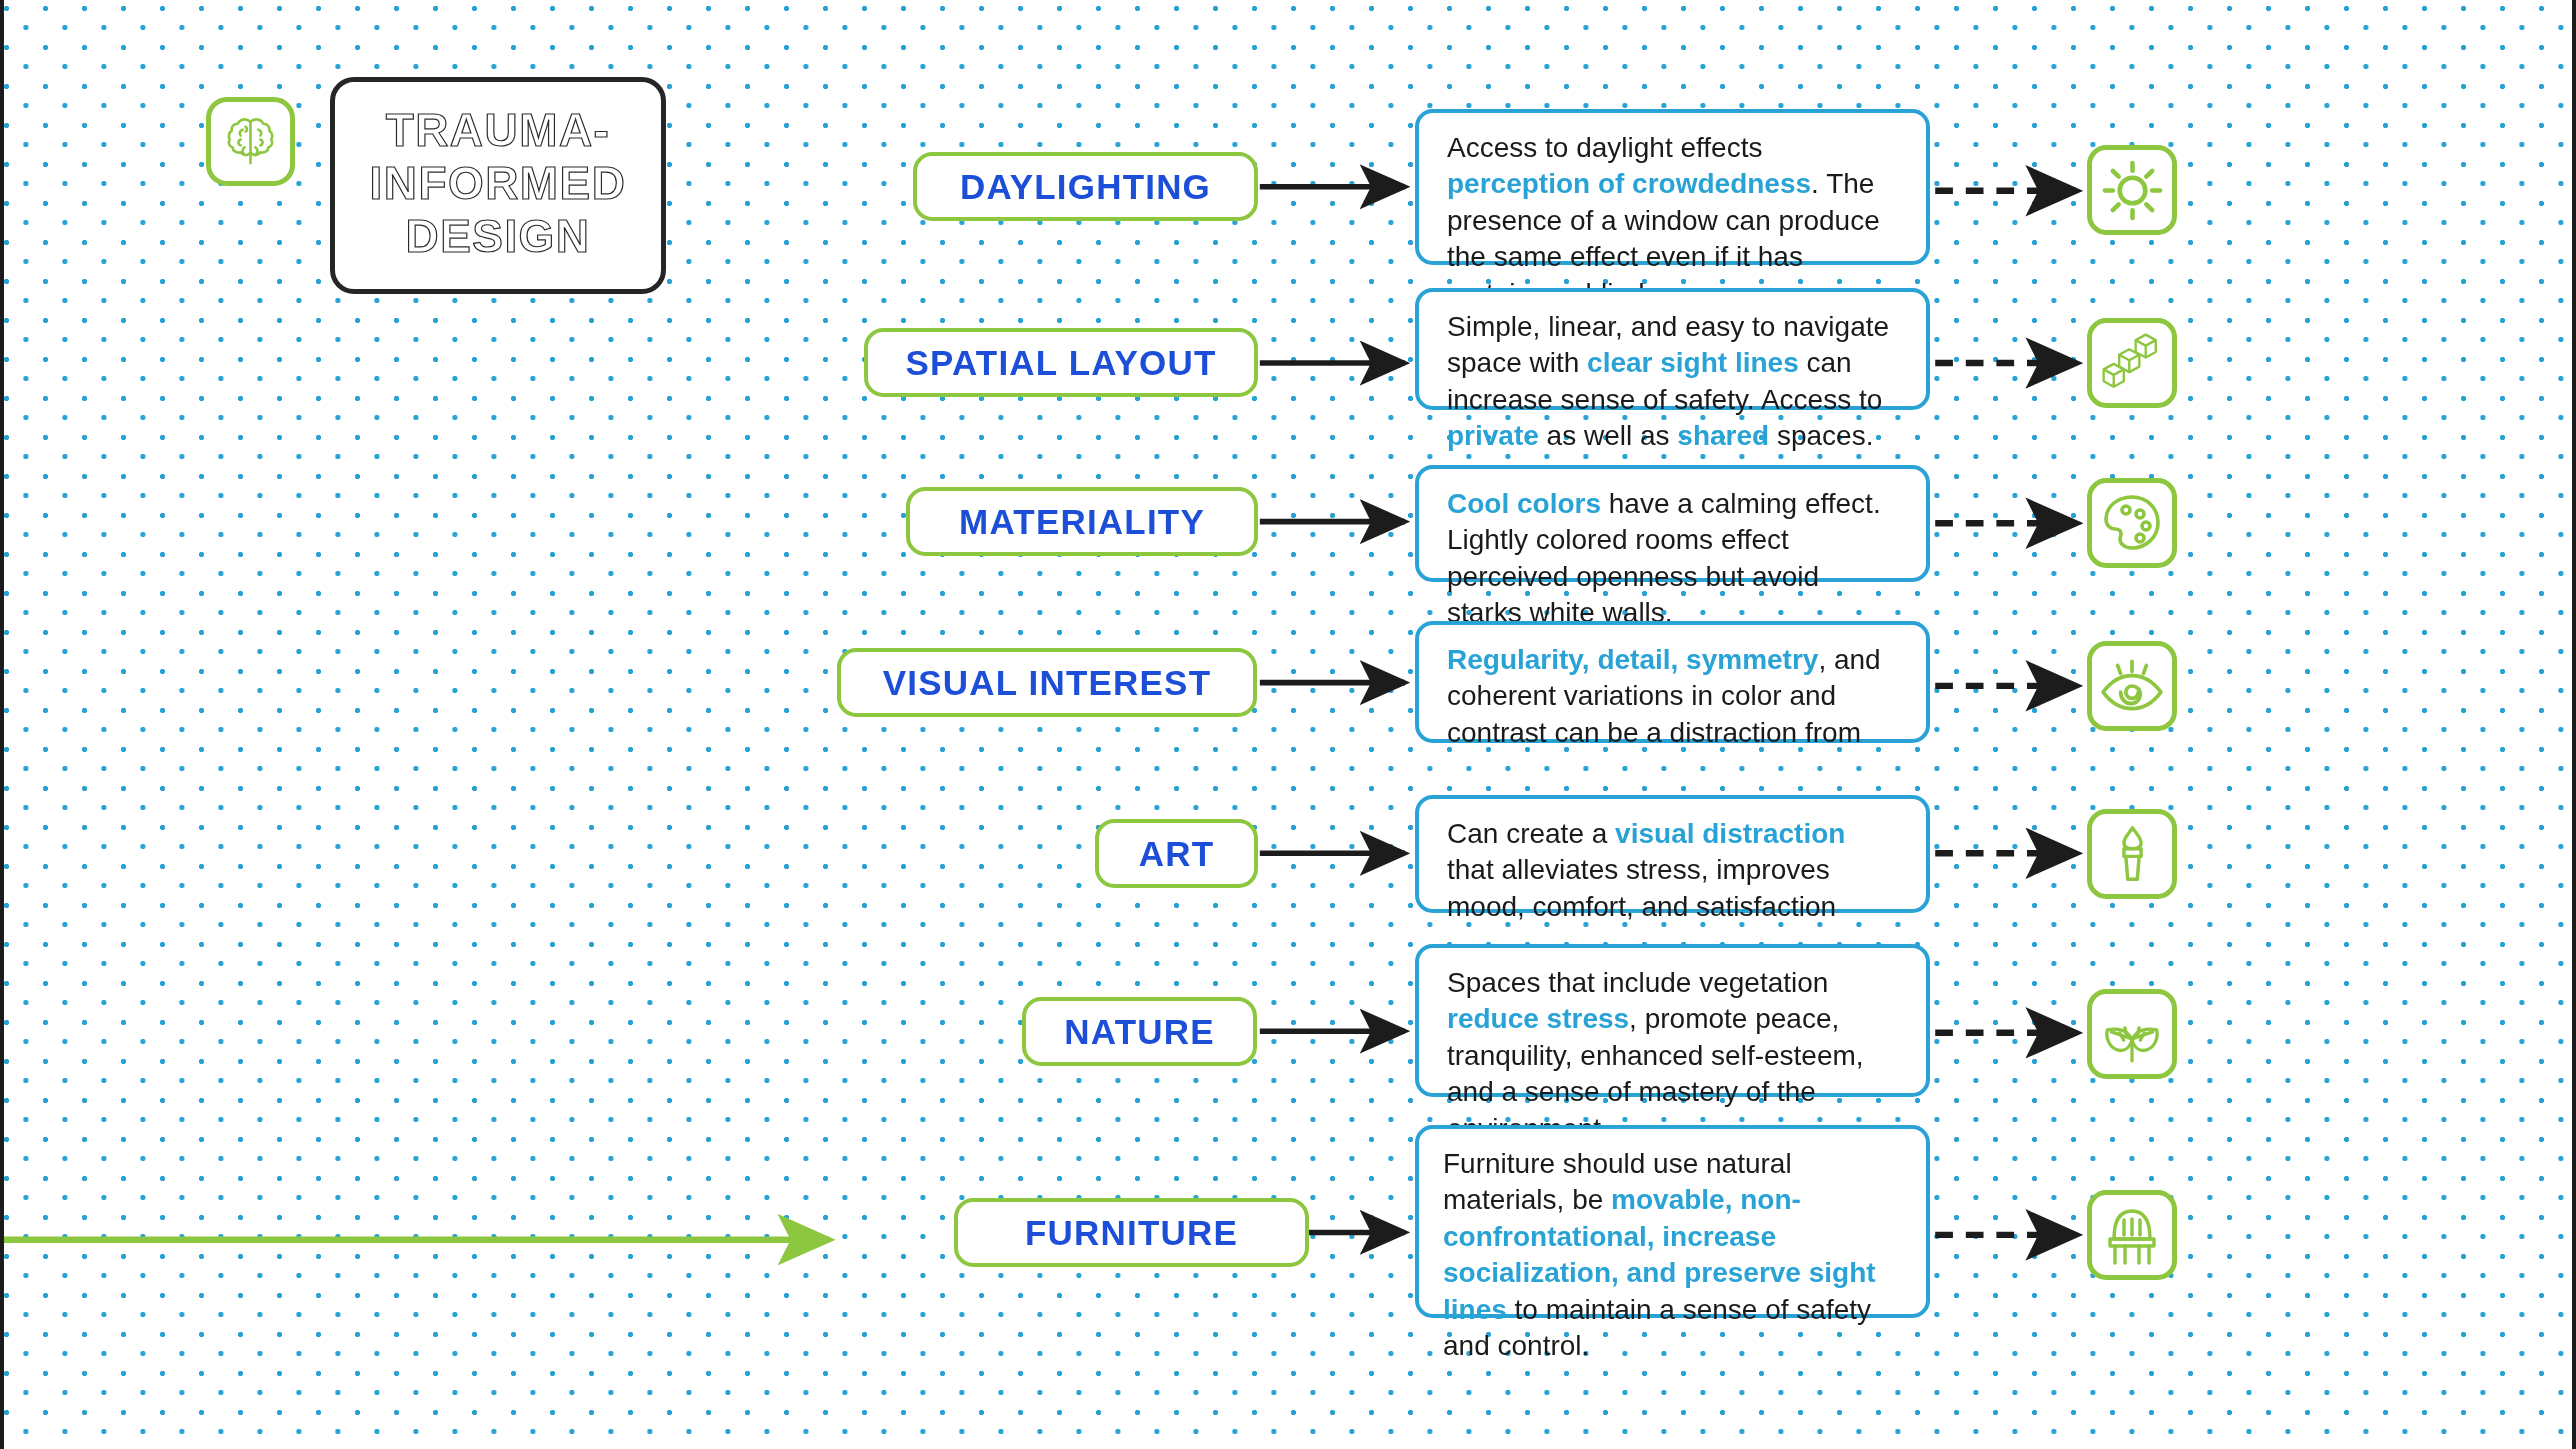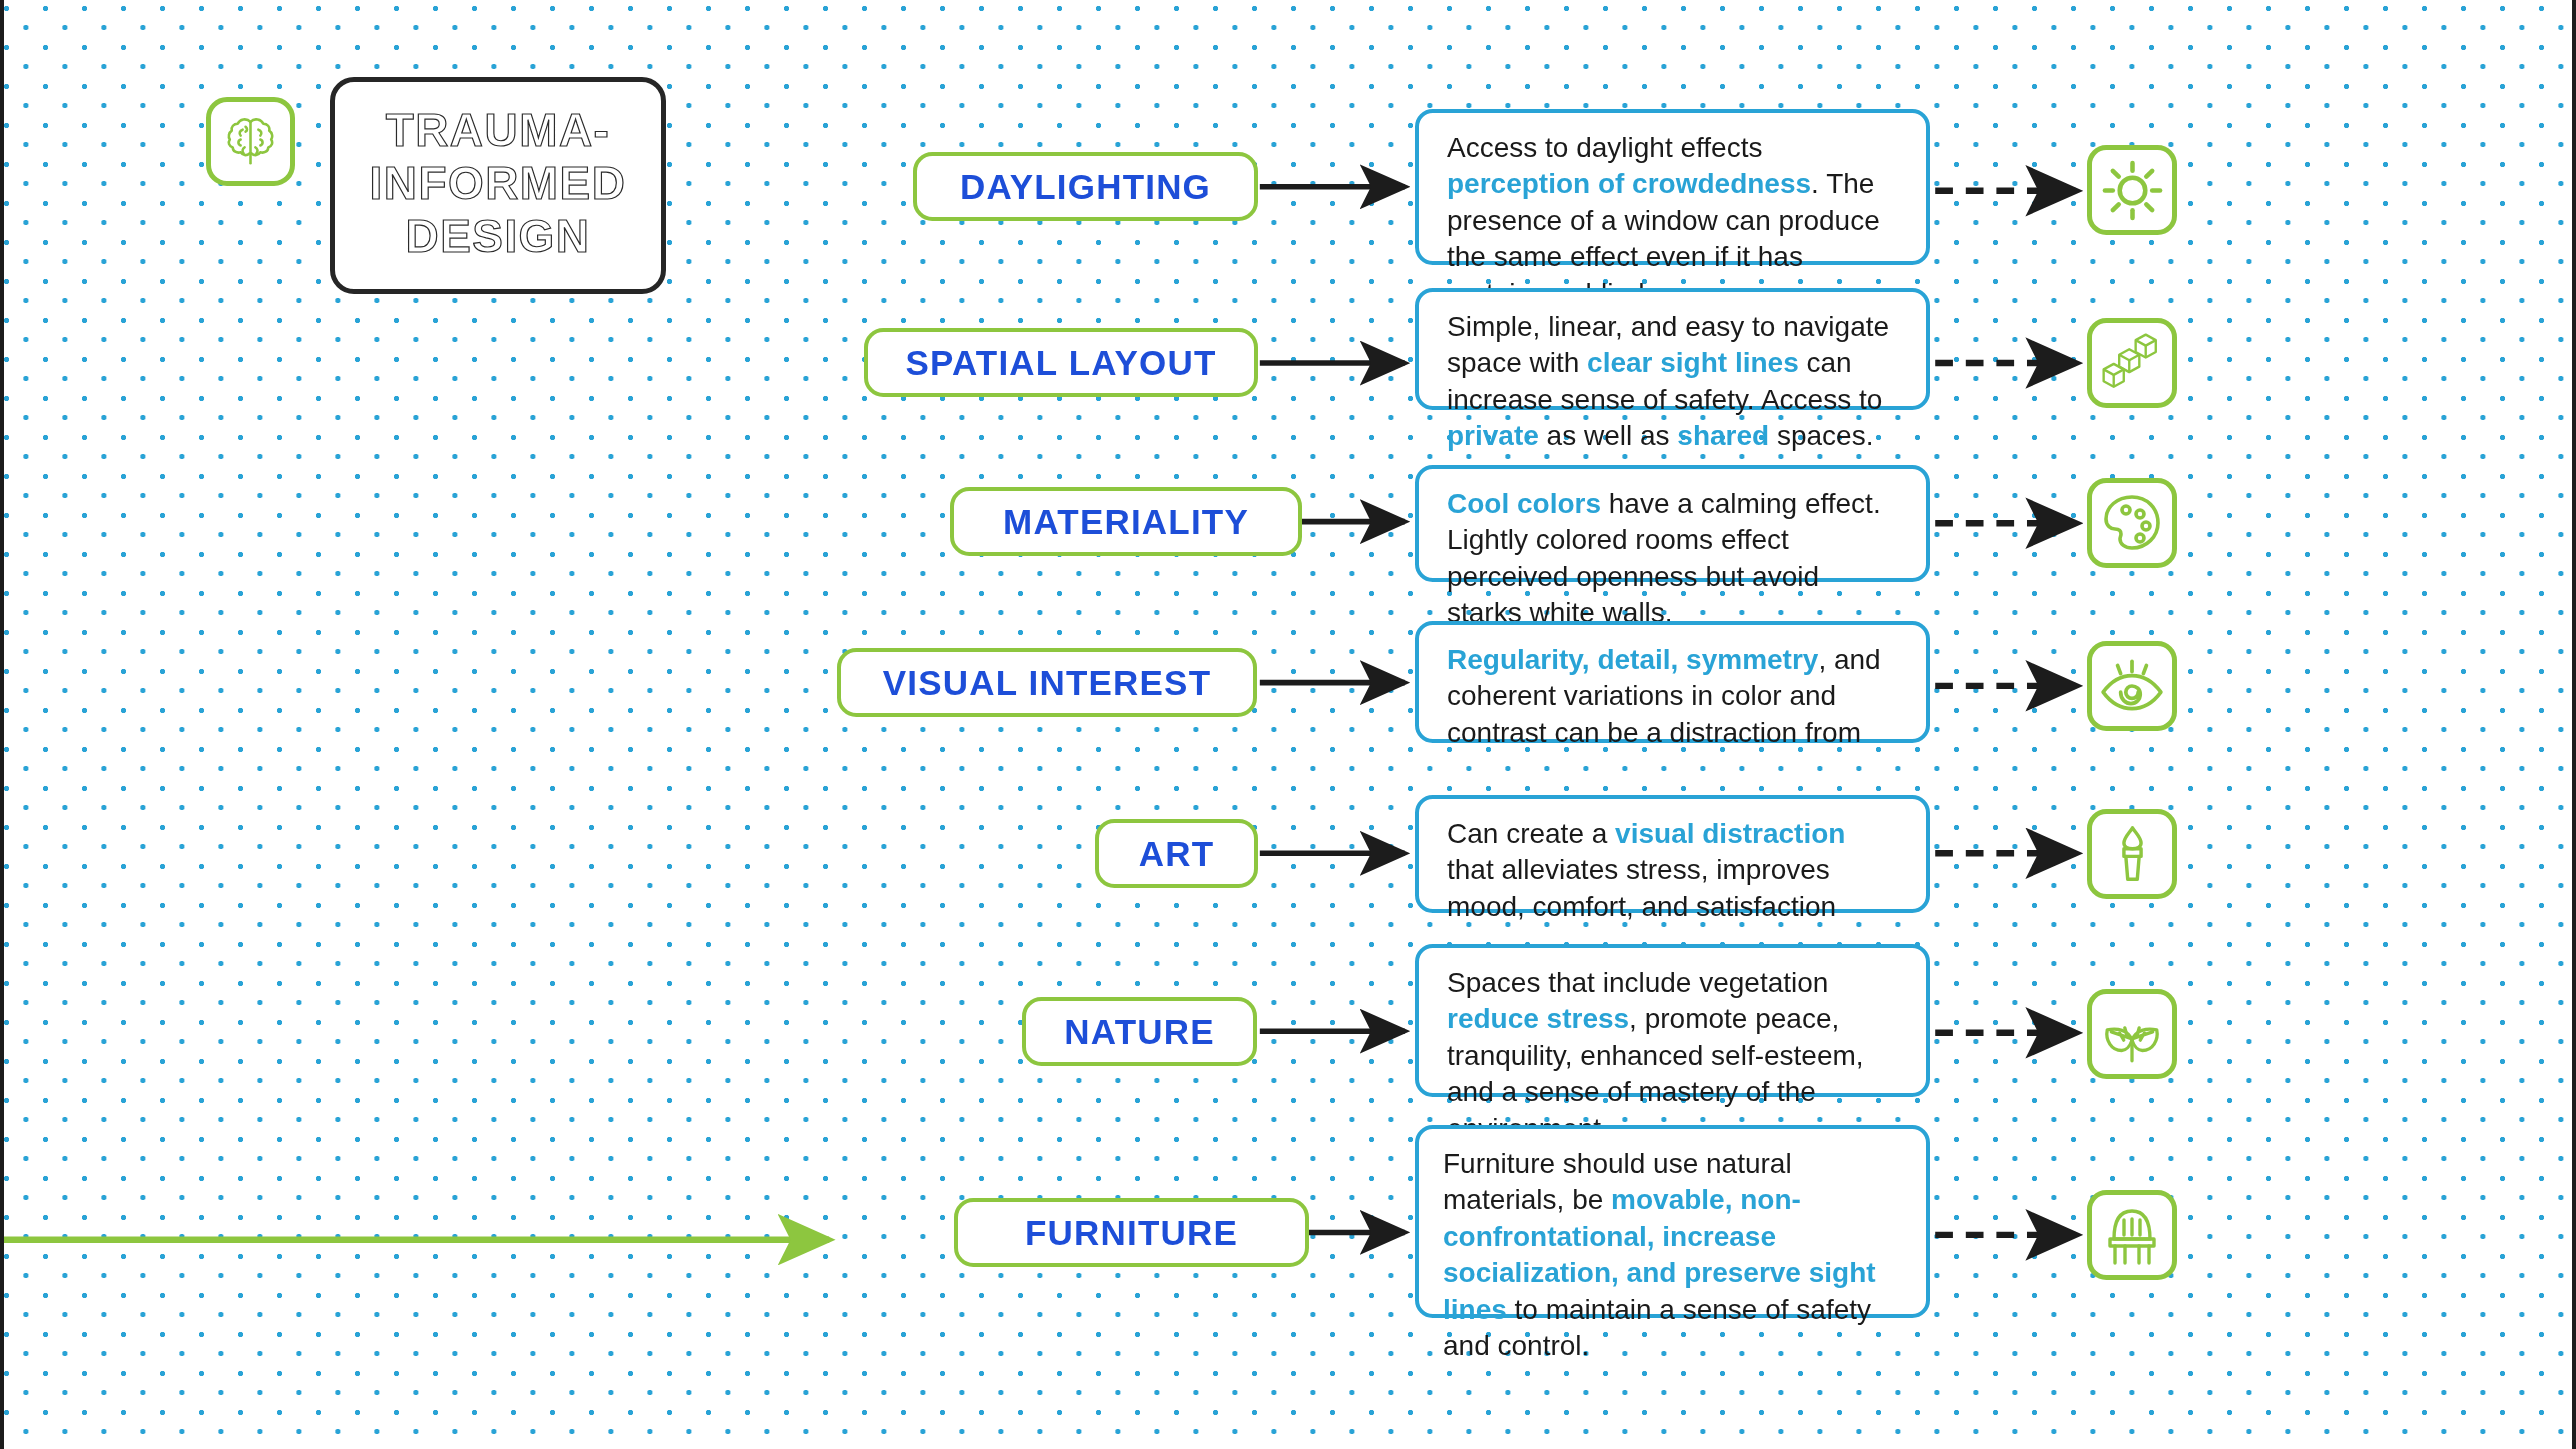--- a/index.html
+++ b/index.html
@@ -155,21 +155,21 @@
 
   <line x1="0" y1="1540" x2="1030" y2="1540" stroke="#8dc63f" stroke-width="8" marker-end="url(#ah-green)"></line>
 </svg>
 
 <div class="pill" style="left:913px;top:152px;width:345px;">
   <span class="pill-label">DAYLIGHTING</span>
 </div>
 <div class="pill" style="left:864px;top:328px;width:394px;">
   <span class="pill-label">SPATIAL LAYOUT</span>
 </div>
-<div class="pill" style="left:906px;top:487px;width:352px;margin-left:44px;">
+<div class="pill" style="left:906px;top:487px;width:352px;">
   <span class="pill-label">MATERIALITY</span>
 </div>
 <div class="pill" style="left:837px;top:648px;width:420px;">
   <span class="pill-label">VISUAL INTEREST</span>
 </div>
 <div class="pill" style="left:1095px;top:819px;width:163px;">
   <span class="pill-label">ART</span>
 </div>
 <div class="pill" style="left:1022px;top:997px;width:235px;text-align:center;">
   <span class="pill-label">NATURE</span>

